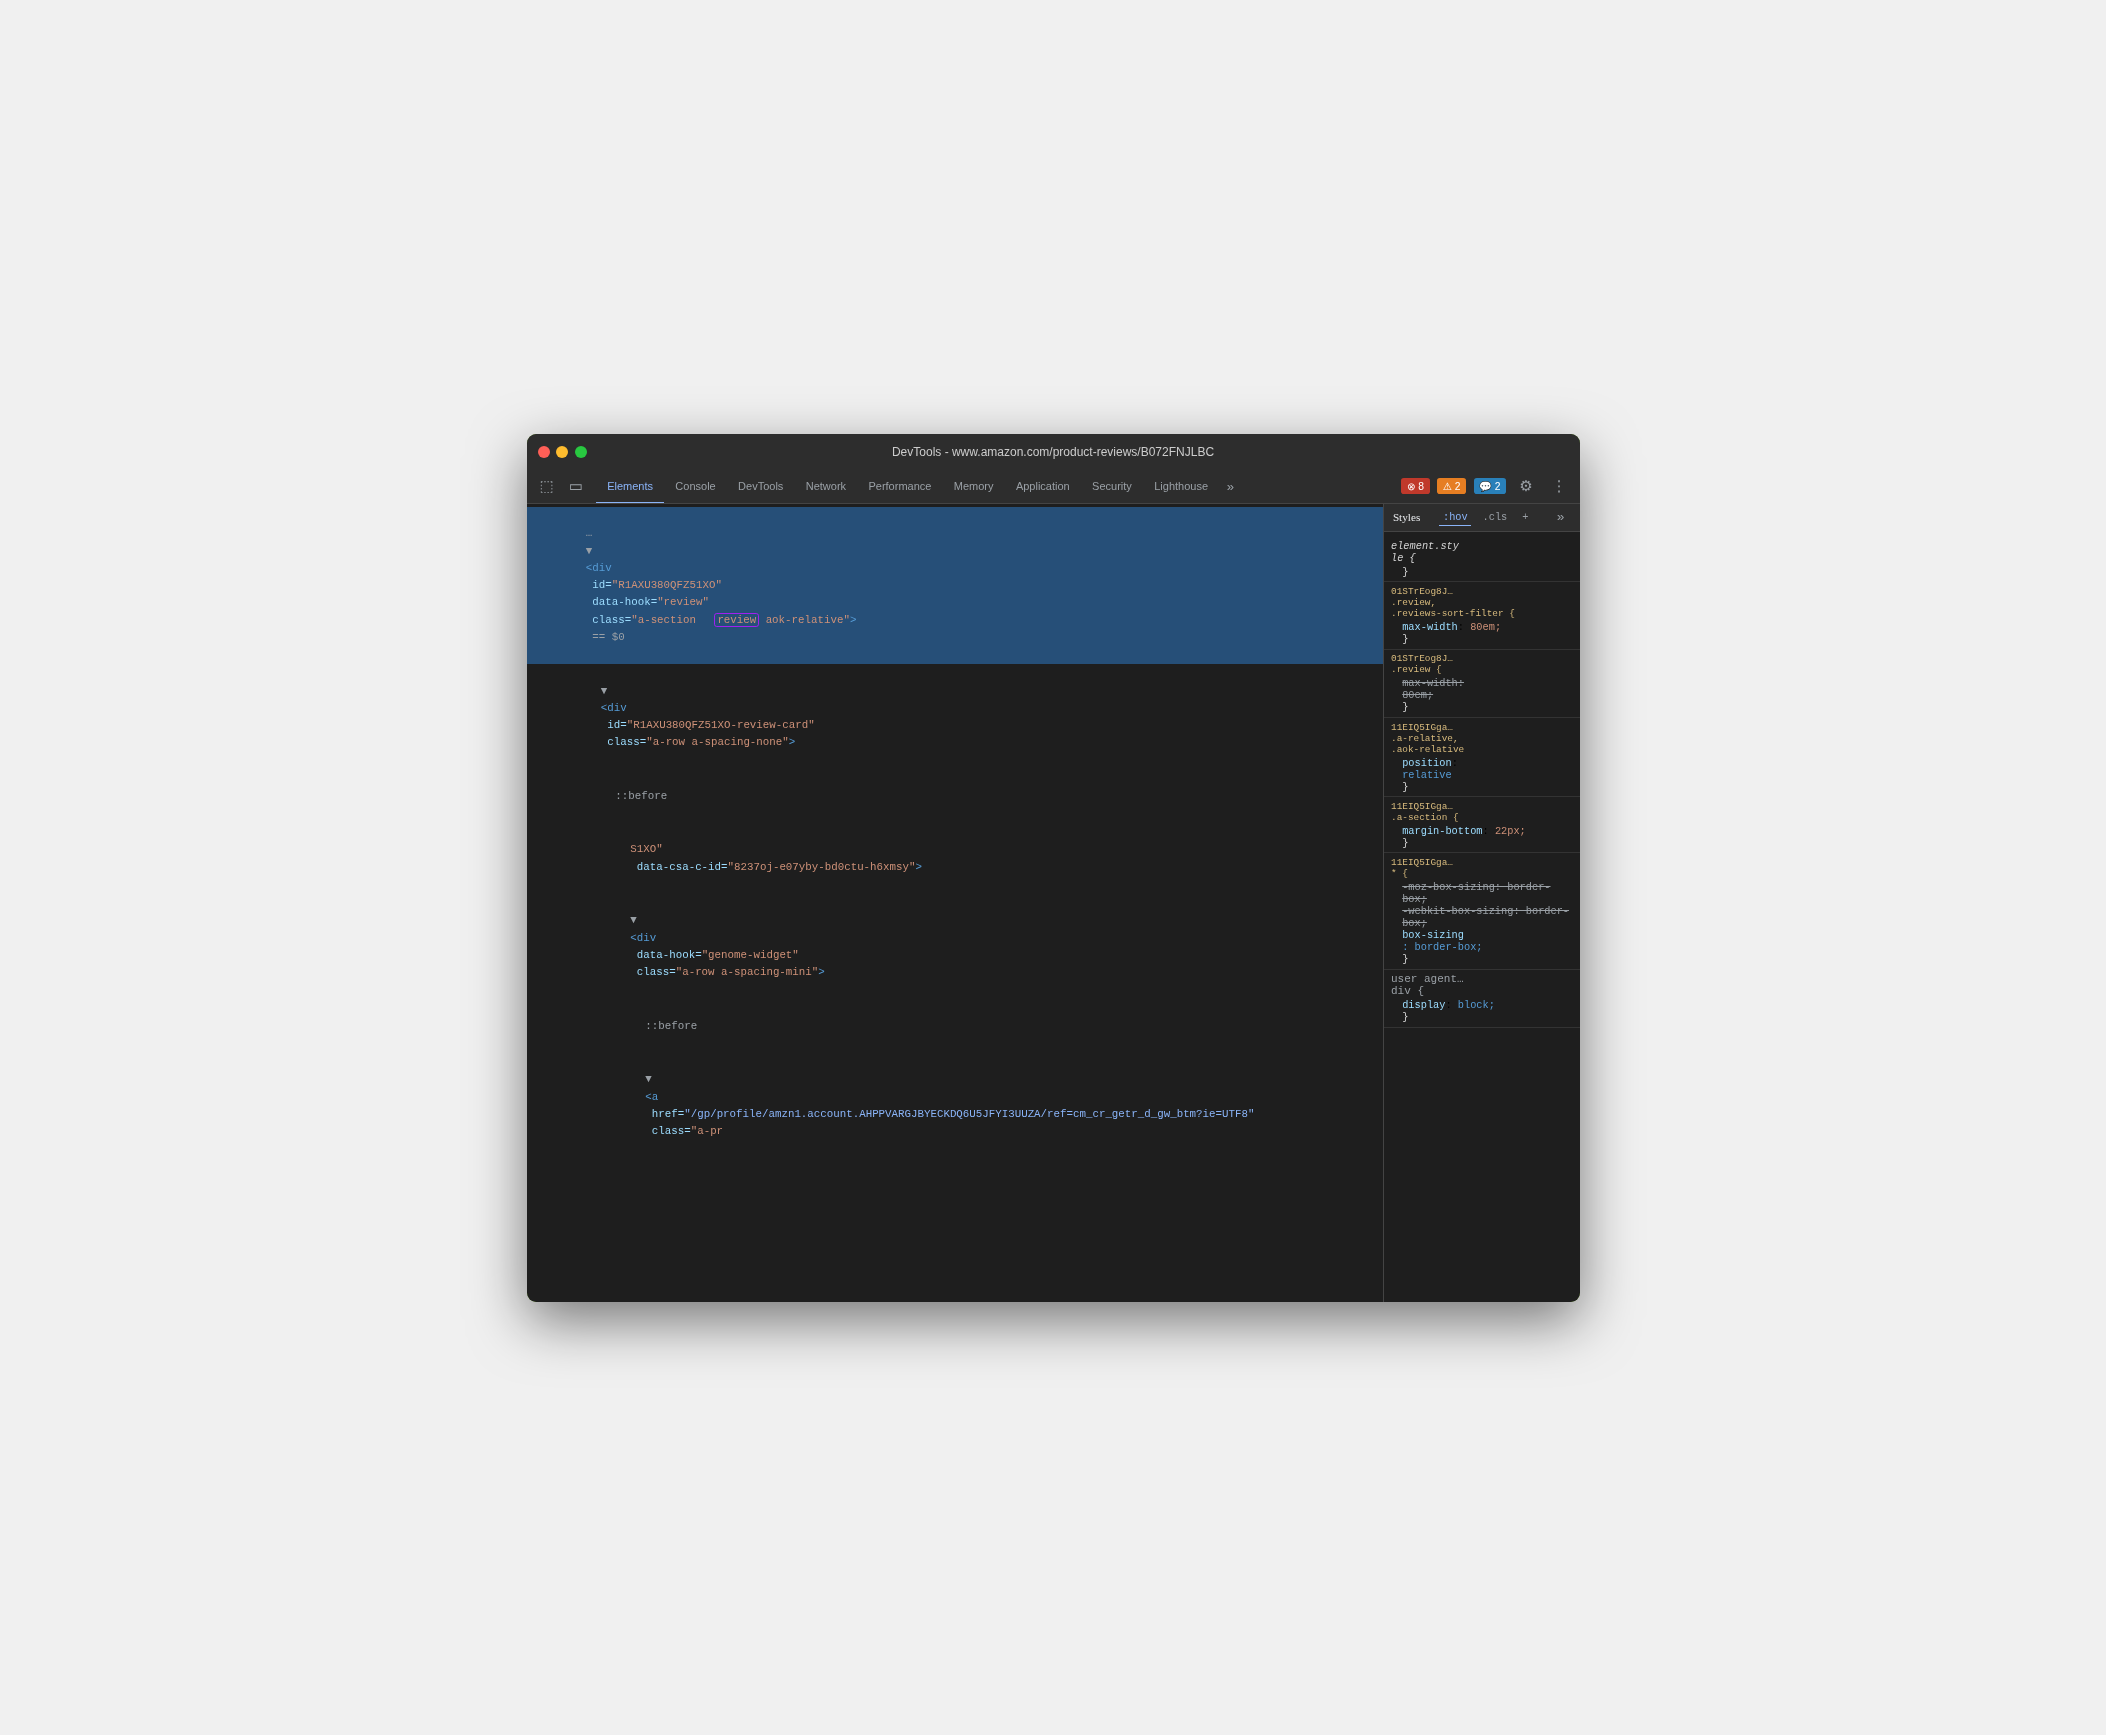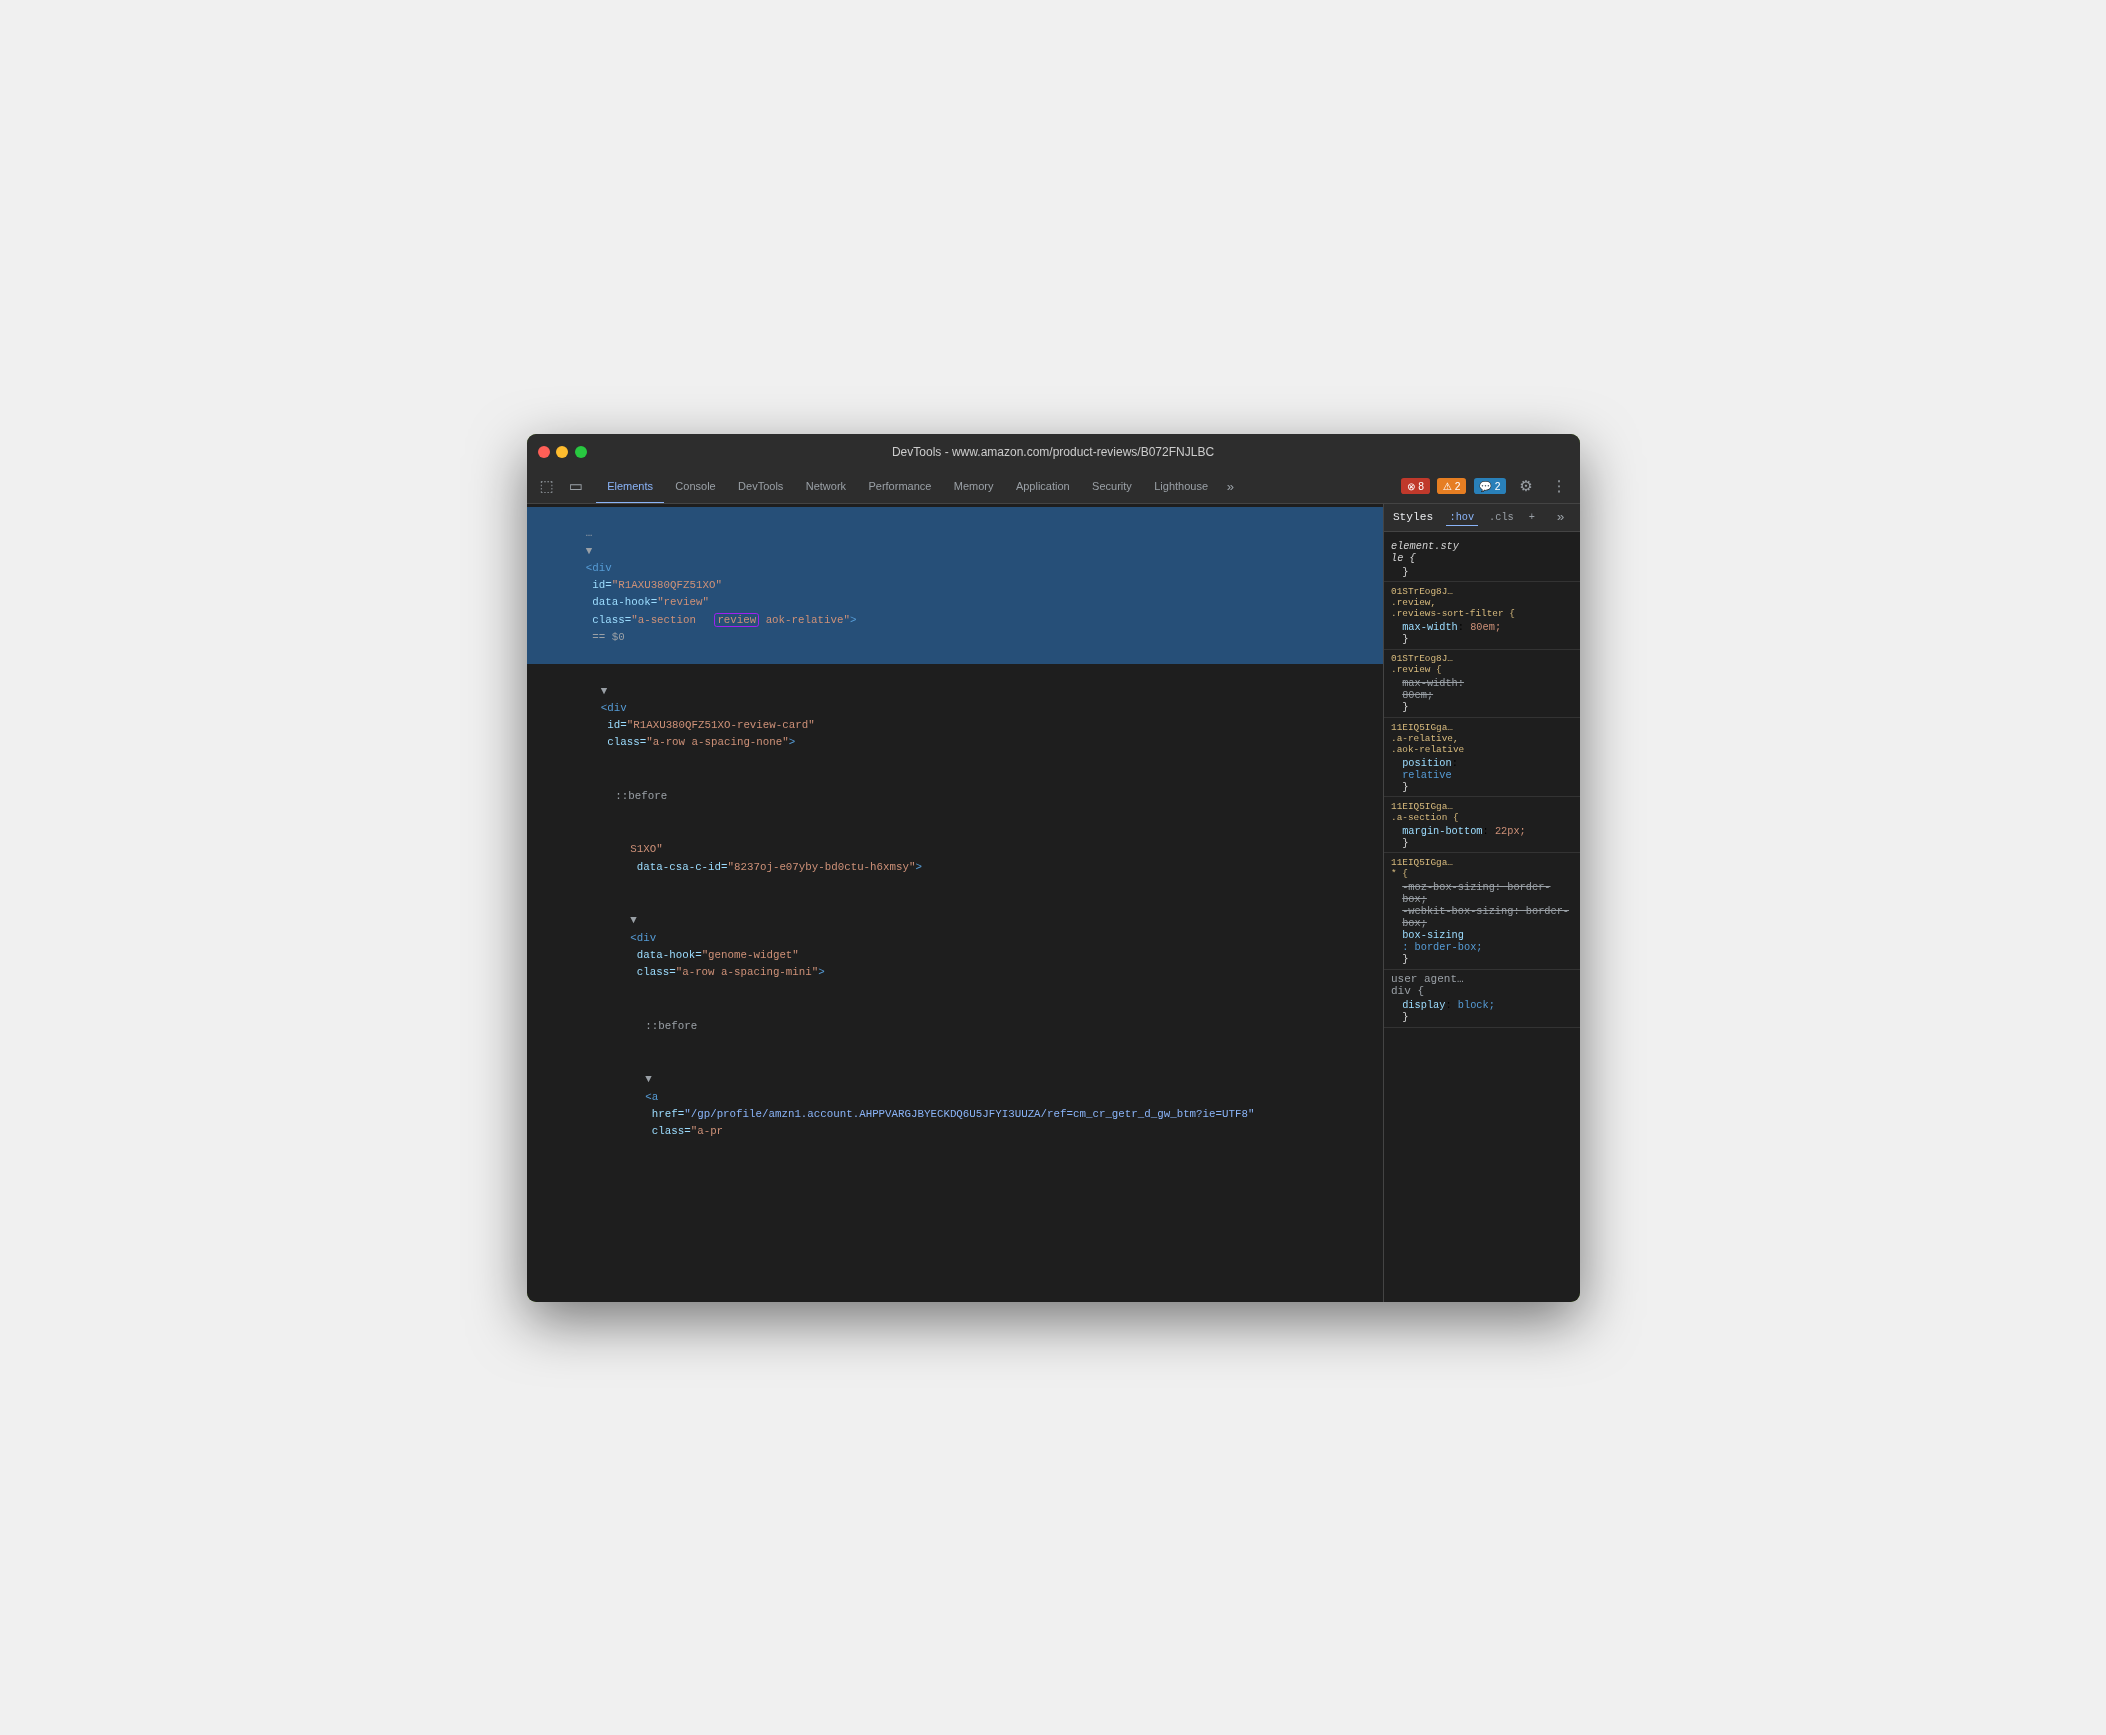--- a/index.html
+++ b/index.html
@@ -180,21 +180,21 @@
       display: flex;
       align-items: center;
       justify-content: space-between;
       padding: 5.6px 9.4px;
       border-bottom: 0.9px solid #444;
       background: #2d2d2d;
     }
     .styles-panel-title {
       color: #e8eaed;
       font-size: 11.2px;
-      font-family: Liberation Mono, monospace;
+      font-family: Liberation Serif, serif;
     }
     .styles-tabs {
       display: flex;
       gap: 7.5px;
     }
     .styles-tab {
       color: #9aa0a6;
       font-size: 10.3px;
       cursor: pointer;
       padding: 1.9px 3.7px;

